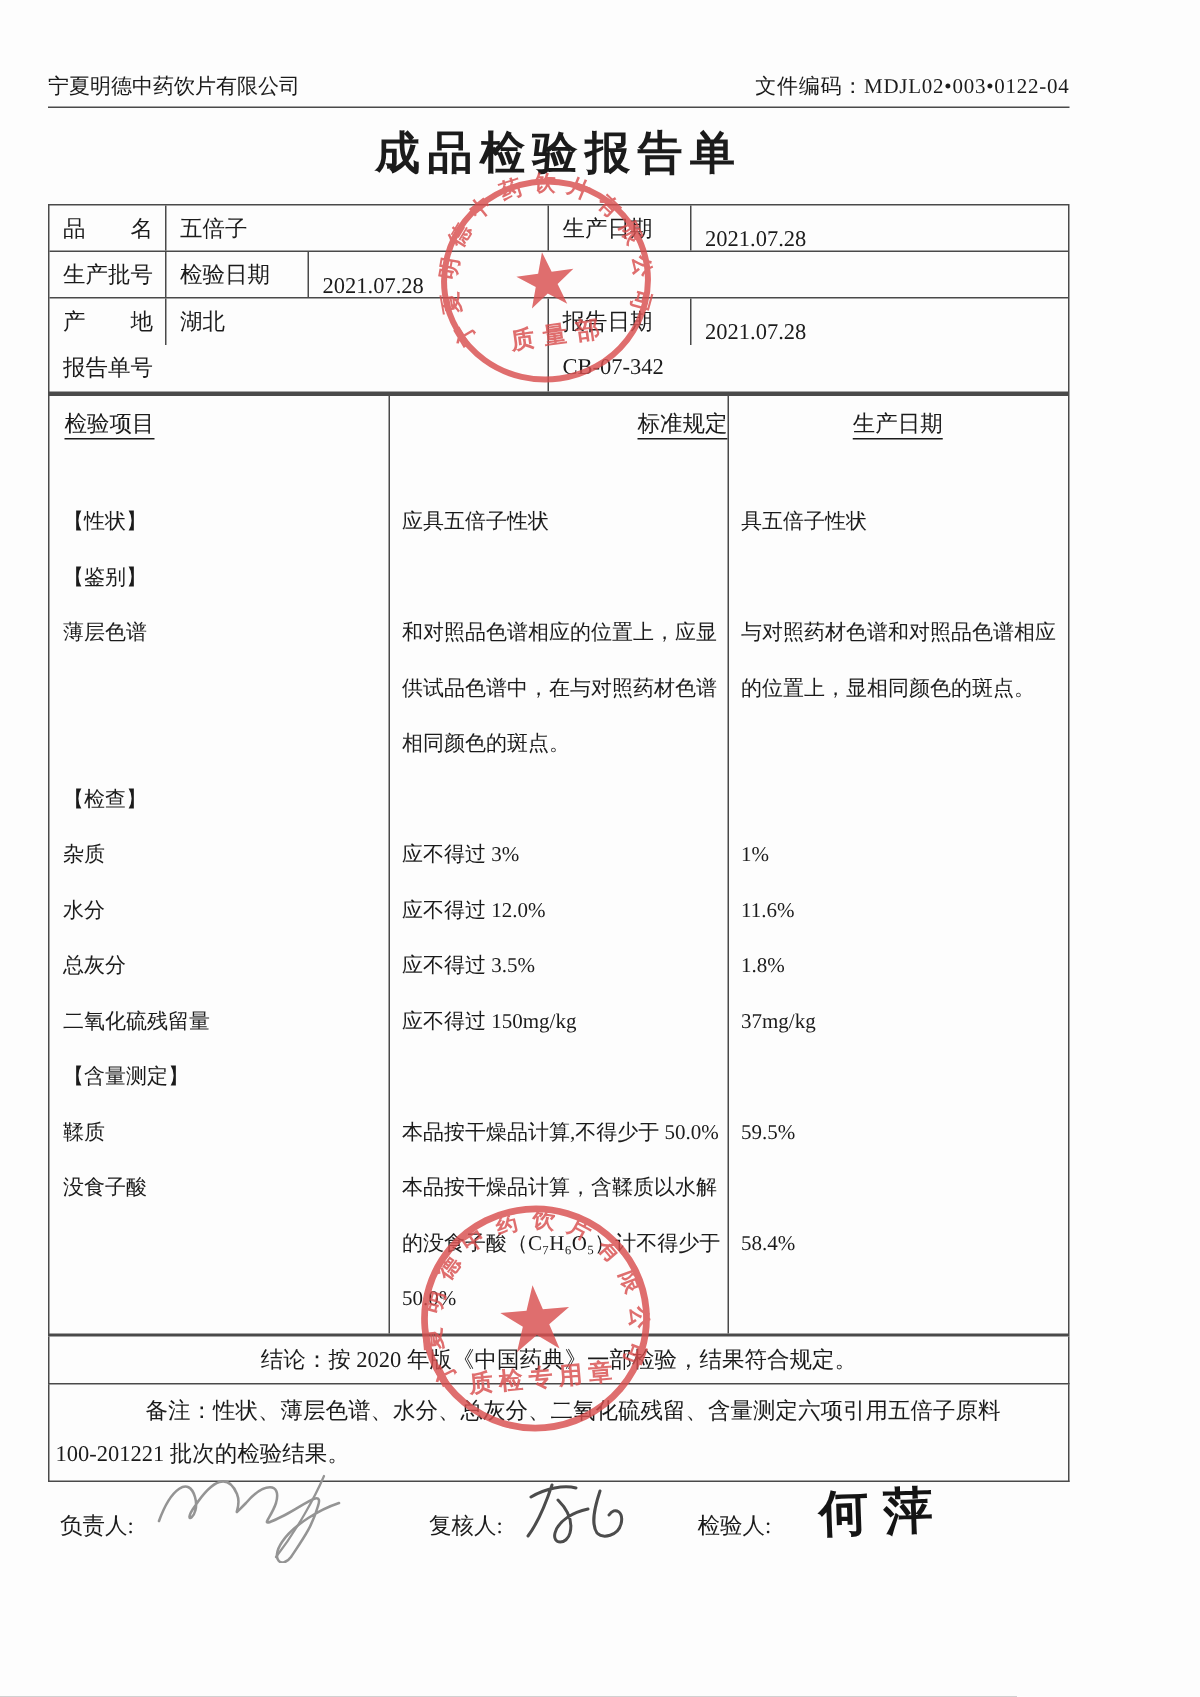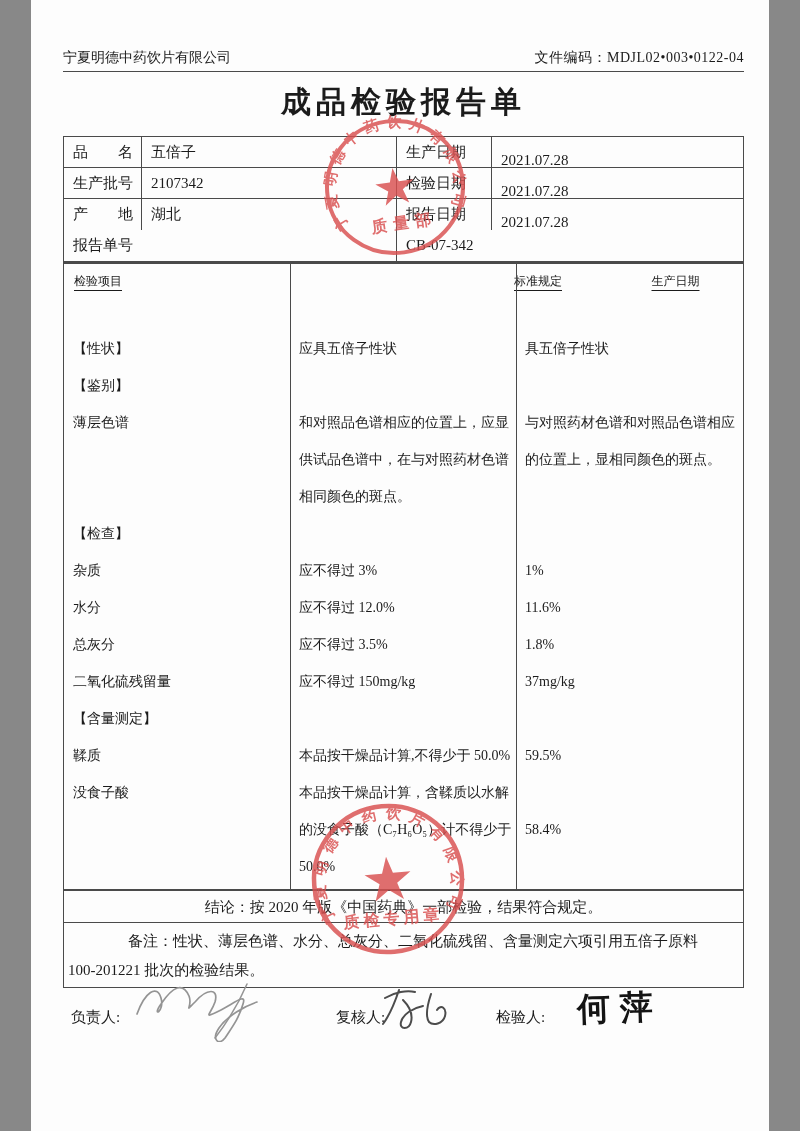--- a/index.html
+++ b/index.html
@@ -1,19 +1,19 @@
 <!DOCTYPE html>
 <html style="--stamp: #d94f4f;"><head>
 <meta charset="utf-8">
 <style>
   :root { --ink:#1b1b1b; --line:#4a4a4a; --stamp:#d94f4f; }
   * { margin:0; padding:0; box-sizing:border-box; }
   body { background:#888; font-family:"Liberation Serif","DejaVu Serif",serif; }
   .page {
-    position:relative; width:738px; height:1131px; margin:0 auto;
+    position:relative; width:800px; height:1131px; margin:0 auto;
     background:#fdfdfd; color:var(--ink); overflow:hidden;
   }
   
   .doc-header {
     position:absolute; left:32px; top:46px; width:681px; height:26px;
     border-bottom:1.5px solid var(--line);
     display:flex; justify-content:space-between; align-items:flex-end;
     font-size:14px; padding-bottom:4px;
   }
   .doc-header .code { letter-spacing:.5px; }
@@ -33,21 +33,21 @@
   .w-l1 { width:78px; } .w-v1 { width:255px; } .w-l2 { width:95px; } .w-v2 { flex:1;margin-top:16px; }
   .w-rl { width:333px; } .w-rv { flex:1; }
   
   .results-table {
     position:absolute; left:32px; top:262px; width:681px; height:629px;
     border:1.5px solid var(--line); border-top-width:2px; border-bottom-width:2px;
     font-size:14px;
   }
   .vline { position:absolute; top:0; bottom:0; width:1px; background:var(--line); }
   .vline.v1 { left:226px; } .vline.v2 { left:452px; }
-  .rt-header { display:flex; height:40px; padding-top:9px; font-size:12px;gap:46px; }
+  .rt-header { display:flex; height:40px; padding-top:9px; font-size:15px; }
   .rt-header .hc { white-space:nowrap; }
   .rt-header .hc u { text-decoration:underline; text-underline-offset:5px; }
   .hc.c1 { width:226px; padding-left:10px; }
   .hc.c2 { width:226px; text-align:right; }
   .hc.c3 { flex:1; text-align:center; }
   .rt-body { padding-top:26px; }
   .rt-row { display:flex; }
   .rt-cell { display:flex; flex-direction:column; }
   .rt-cell.c1 { width:226px; padding-left:9px; }
   .rt-cell.c2 { width:226px; padding-left:9px; }
@@ -64,21 +64,21 @@
     position:absolute; left:32px; top:923px; width:681px; height:65px;
     border-left:1.5px solid var(--line); border-right:1.5px solid var(--line);
     border-bottom:1.5px solid var(--line);
     font-size:15px; padding:4px 4px 0 4px;
   }
   .remark-row .l1 { text-indent:60px; line-height:29px; white-space:nowrap; }
   .remark-row .l2 { line-height:29px; white-space:nowrap; }
   
   .sig-label { position:absolute; font-size:15px; }
   .lab-resp { left:40px; top:1008px; }
-  .lab-rev  { left:305px; top:1008px; }
+  .lab-rev  { left:286px; top:1008px; }
   .lab-insp { left:465px; top:1008px; }
   .sig-svg { position:absolute; }
   .sig1 { left:98px;  top:972px; }
   .sig2 { left:342px; top:980px; }
   .inspector-name {
     position:absolute; left:546px; top:986px; font-size:33px; font-weight:bold;
     letter-spacing:10px; transform:rotate(-2deg); color:#141414; white-space:nowrap;
   }
   
   .stamp { position:absolute; opacity:.82; }
@@ -108,21 +108,20 @@
   <div class="info-table">
     <div id="info-rows">
         <div class="info-row">
           <div class="info-cell w-l1">品　　名</div>
           <div class="info-cell w-v1">五倍子</div>
           <div class="info-cell w-l2">生产日期</div>
           <div class="info-cell w-v2">2021.07.28</div>
         </div>
         <div class="info-row">
           <div class="info-cell w-l1">生产批号</div>
-          <div class="info-cell w-v1">2107342</div>
           <div class="info-cell w-l2">检验日期</div>
           <div class="info-cell w-v2">2021.07.28</div>
         </div>
         <div class="info-row">
           <div class="info-cell w-l1">产　　地</div>
           <div class="info-cell w-v1">湖北</div>
           <div class="info-cell w-l2">报告日期</div>
           <div class="info-cell w-v2">2021.07.28</div>
         </div>
       </div>

